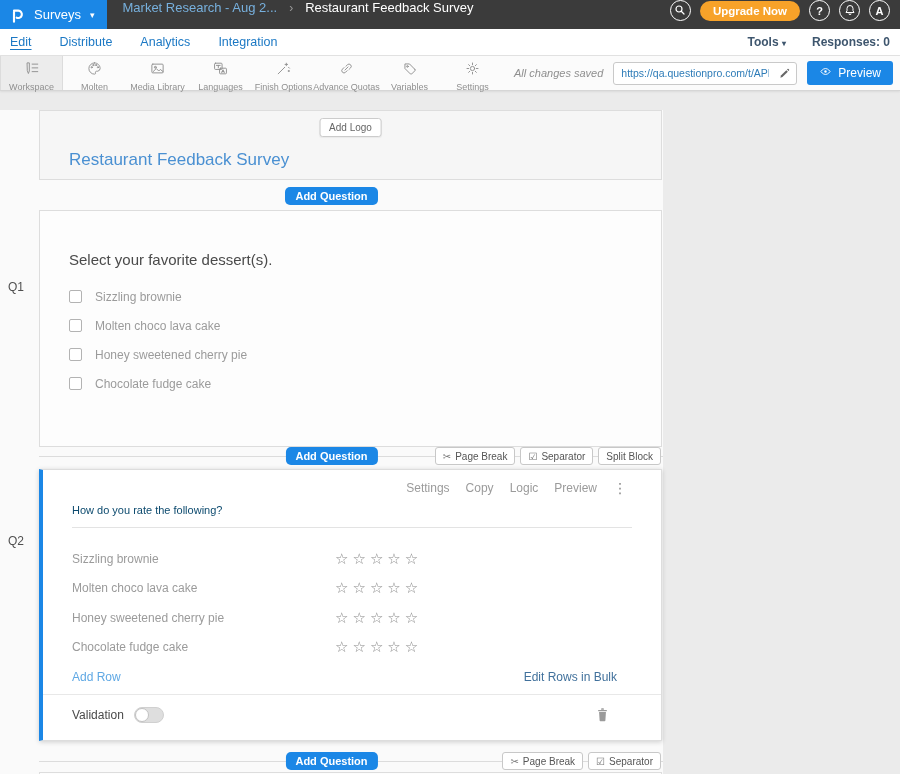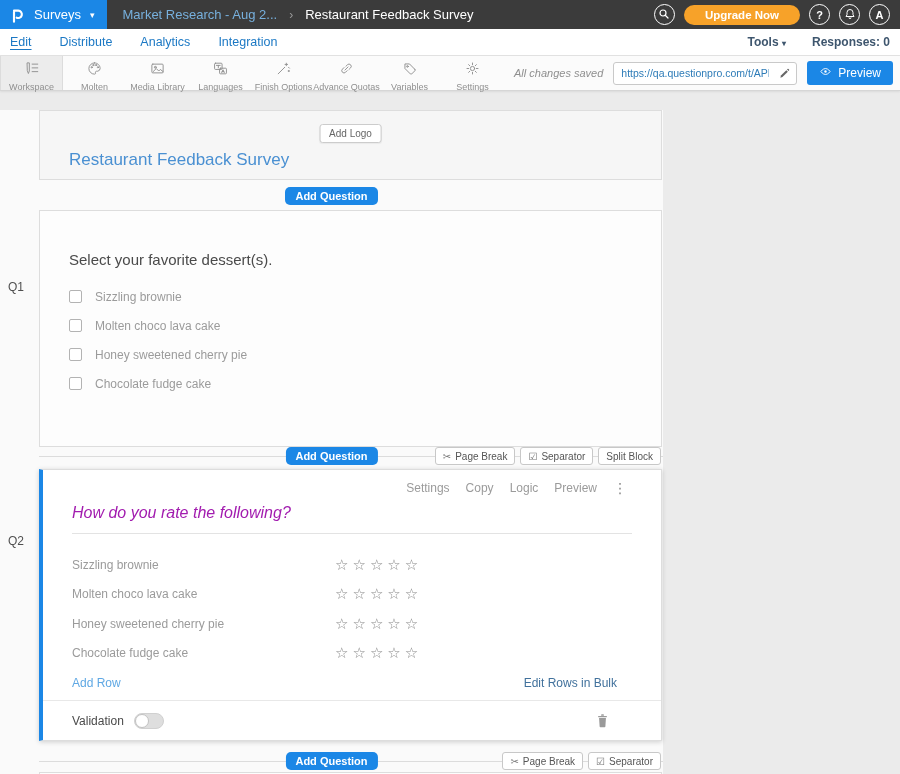--- a/index.html
+++ b/index.html
@@ -1,31 +1,31 @@
 <!DOCTYPE html>
 <html><head>
 <meta charset="utf-8">
 <style>
   * { margin:0; padding:0; box-sizing:border-box; }
   body { font-family:"Liberation Sans", sans-serif; }
   .page { width:900px; height:774px; position:relative; background:#ebebeb; overflow:hidden; }
 
   
-  .topbar { height:29px; background:#3b3b3b; display:flex; align-items:center; }
+  .topbar { height:29px; background:#3b3b3b; display:flex; align-items:flex-start; }
   .logo-area { background:#1b87e6; height:100%; display:flex; align-items:center; padding:0 12px 0 10px; gap:8px; cursor:pointer; }
   .logo-area svg { display:block; }
   .logo-label { color:#fff; font-size:13px; }
   .caret { color:#fff; font-size:9px; margin-left:1px; }
   .breadcrumb { display:flex; align-items:center; margin-left:16px; font-size:13px; }
   .crumb-parent { color:#77b0dd; cursor:pointer; }
   .crumb-sep { color:#9a9a9a; margin:0 12px; font-size:12px; }
   .crumb-current { color:#ffffff; }
   .topbar-right { margin-left:auto; display:flex; align-items:center; gap:9px; padding-right:10px; }
   .circle-btn { width:21px; height:21px; border:1.5px solid #fff; border-radius:50%; display:flex; align-items:center; justify-content:center; color:#fff; font-size:11px; font-weight:bold; cursor:pointer; }
-  .upgrade-btn { background:#f7a229; color:#fff; font-size:11.5px; font-weight:bold; border:none; border-radius:11px; padding:4px 21px; cursor:pointer; }
+  .upgrade-btn { background:#f7a229; color:#fff; font-size:11.5px; font-weight:bold; border:none; border-radius:11px; padding:4px 13px; cursor:pointer; }
 
   
   .nav2 { height:27px; background:#ffffff; border-bottom:1px solid #e2e2e2; display:flex; align-items:center; padding:11px 10px; }
   .nav2-item { color:#1b78c4; font-size:12.5px; margin-right:28px; cursor:pointer; }
   .nav2-item.active { text-decoration:underline; text-underline-offset:3px; }
   .nav2-right { margin-left:auto; display:flex; align-items:center; gap:26px; }
   .nav2-right .tools, .nav2-right .responses { color:#3e566e; font-size:12px; font-weight:bold; cursor:pointer; }
   .tools .tcaret { font-size:8px; }
 
   
@@ -41,21 +41,21 @@
   .url-pencil { padding:0 6px; cursor:pointer; display:flex; }
   .preview-btn { background:#1b87e6; color:#fff; border:none; border-radius:3px; font-size:12px; padding:5px 12px; display:flex; align-items:center; gap:6px; cursor:pointer; }
 
   
   .canvas { position:absolute; top:91px; left:0; right:0; bottom:0; background:#ebebeb; }
   .survey-col { width:663px; height:100%; background:#fafafa; position:relative; }
   .gutter-label { position:absolute; left:8px; font-size:12px; color:#4f4f4f; }
   .card { margin-left:39px; width:623px; border:1px solid #dddddd; background:#fdfdfd; }
 
   .header-card { margin-top:19px; height:70px; background:#f6f6f6; position:relative; }
-  .add-logo-btn { position:absolute; top:13px; left:50%; transform:translateX(-50%); background:#fff; border:1px solid #cccccc; border-radius:3px; font-size:10px; color:#666; padding:3px 9px; cursor:pointer; box-shadow:0 1px 1px rgba(0,0,0,0.05); }
+  .add-logo-btn { position:absolute; top:7px; left:50%; transform:translateX(-50%); background:#fff; border:1px solid #cccccc; border-radius:3px; font-size:10px; color:#666; padding:3px 9px; cursor:pointer; box-shadow:0 1px 1px rgba(0,0,0,0.05); }
   .survey-title { position:absolute; left:29px; bottom:9px; font-size:17px; color:#4a90d2; }
 
   .add-q-row1 { height:18px; margin-top:7px; display:flex; justify-content:center; }
   .add-q-btn { background:#1b87e6; color:#fff; border:none; border-radius:5px; font-size:11px; font-weight:bold; padding:0 10px; height:18px; cursor:pointer; }
 
   .q1-card { margin-top:5px; height:237px; padding:40px 29px 0; cursor:pointer; }
   .q-text { font-size:15px; color:#4a4a4a; }
   .options { margin-top:14px; }
   .option-row { display:flex; align-items:center; height:29px; }
   .checkbox { width:13px; height:13px; border:1px solid #b3b3b3; border-radius:2px; background:#fff; flex:none; cursor:pointer; }
@@ -66,21 +66,21 @@
   .insert-row .add-q-btn { position:absolute; left:50%; transform:translateX(-50%); top:0; z-index:1; }
   .insert-right { position:absolute; right:2px; top:0; display:flex; gap:5px; z-index:1; }
   .mini-btn { background:#fff; border:1px solid #c8c8c8; border-radius:3px; font-size:10px; color:#555; padding:0 7px; height:18px; display:flex; align-items:center; gap:4px; cursor:pointer; }
   .mini-btn .mi { font-size:10px; color:#777; }
 
   .q2-card { margin-top:4px; height:272px; background:#fff; border-left:4px solid #1b87e6; box-shadow:0 1px 5px rgba(0,0,0,0.18); position:relative; cursor:pointer; }
   .q2-actions { position:absolute; top:11px; right:34px; display:flex; align-items:center; gap:16px; }
   .q2-action { font-size:12px; color:#9b9b9b; cursor:pointer; }
   .dots { font-size:14px; color:#888; cursor:pointer; line-height:1; }
   .q2-title-wrap { margin:0 29px; padding-top:34px; border-bottom:1px solid #e3e3e3; }
-  .q2-title { font-size:16px; color:#a21caf; padding-bottom:11px;font-style:italic; }
+  .q2-title { font-size:11px; color:#0c4a6e; padding-bottom:11px; }
   .rate-rows { margin-top:16px; }
   .rate-row { display:flex; align-items:center; height:29.5px; padding:0 29px; }
   .rate-label { width:263px; font-size:12px; color:#9b9b9b; }
   .stars { font-family:"DejaVu Sans", sans-serif; font-size:15px; color:#8c8c8c; letter-spacing:4px; cursor:pointer; }
   .links-row { display:flex; margin-top:8px; padding:0 44px 0 29px; }
   .add-row-link { font-size:12px; color:#5fa8e4; cursor:pointer; }
   .edit-rows-link { margin-left:auto; font-size:12px; color:#41719c; cursor:pointer; }
   .q2-footer { margin-top:10px; border-top:1px solid #e8e8e8; display:flex; align-items:center; padding:11px 51px 0 29px; }
   .validation-label { font-size:12px; color:#4a4a4a; }
   .toggle { width:30px; height:16px; border-radius:8px; background:#dedede; border:1px solid #d0d0d0; position:relative; margin-left:10px; cursor:pointer; }

